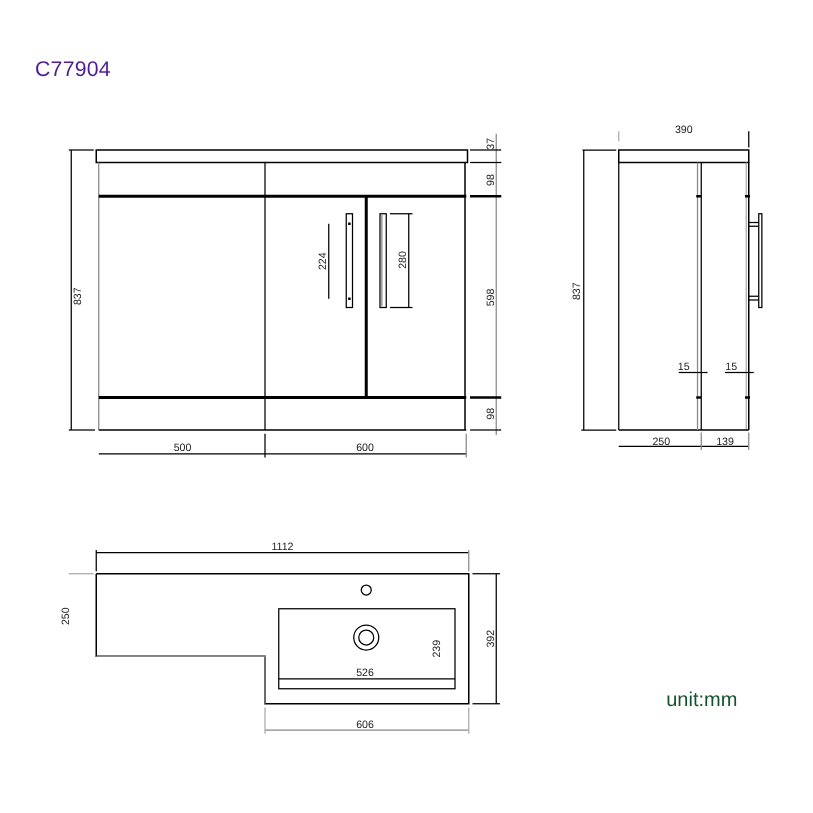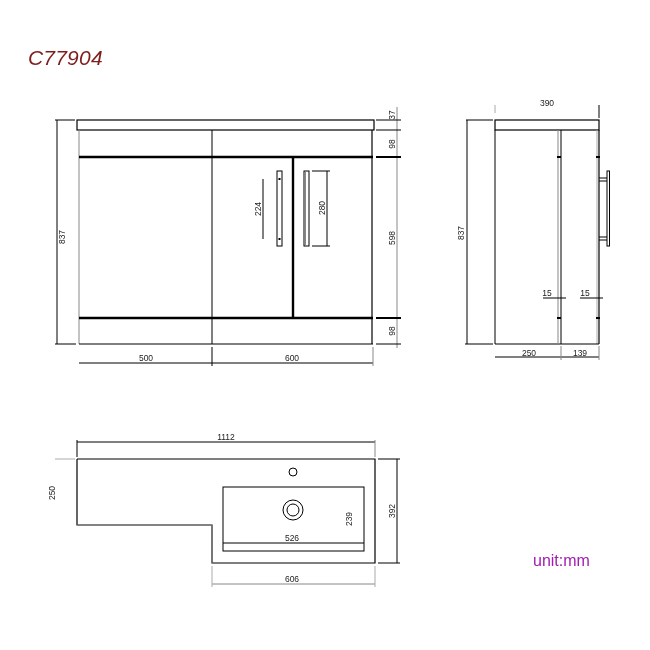--- a/index.html
+++ b/index.html
@@ -1,18 +1,18 @@
 <!DOCTYPE html>
 <html><head>
 <meta charset="utf-8">
 <style>
   html,body{margin:0;padding:0;background:#fff;}
   body{width:650px;height:650px;position:relative;overflow:hidden;font-family:"Liberation Sans",sans-serif;}
-  #title{position:absolute;left:28px;top:46px;font-size:21px;color:#7f1d1d;letter-spacing:0.2px;font-style:italic;}
-  #unit{position:absolute;left:533px;top:552px;font-size:16px;color:#a21caf;}
+  #title{position:absolute;left:28px;top:46px;font-size:17px;color:#4c1d95;letter-spacing:0.2px;}
+  #unit{position:absolute;left:533px;top:552px;font-size:16px;color:#14532d;}
   svg{position:absolute;left:0;top:0;}
   .dim{font-family:"Liberation Sans",sans-serif;font-size:8.5px;fill:#222;}
 </style>
 </head>
 <body>
 
 <div id="title">C77904</div>
 <div id="unit">unit:mm</div>
 
 <svg width="650" height="650" viewBox="0 0 650 650">

